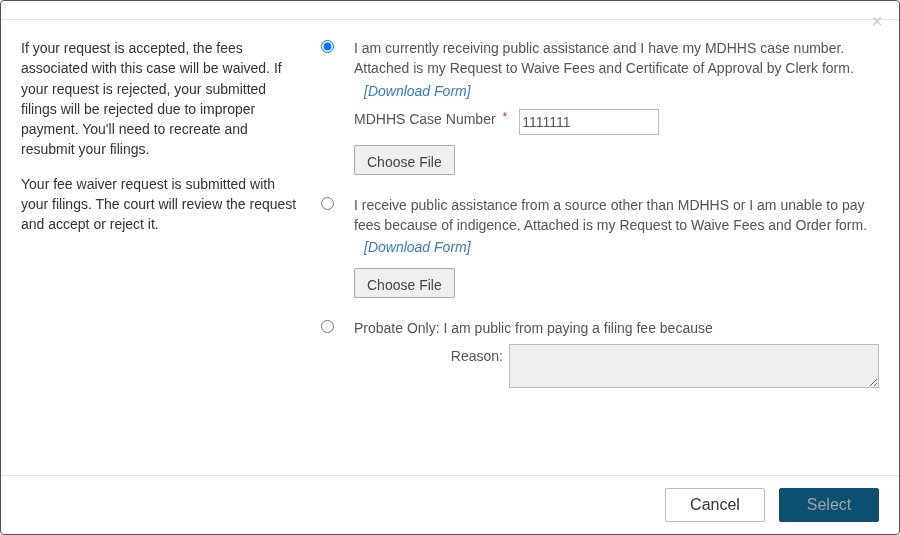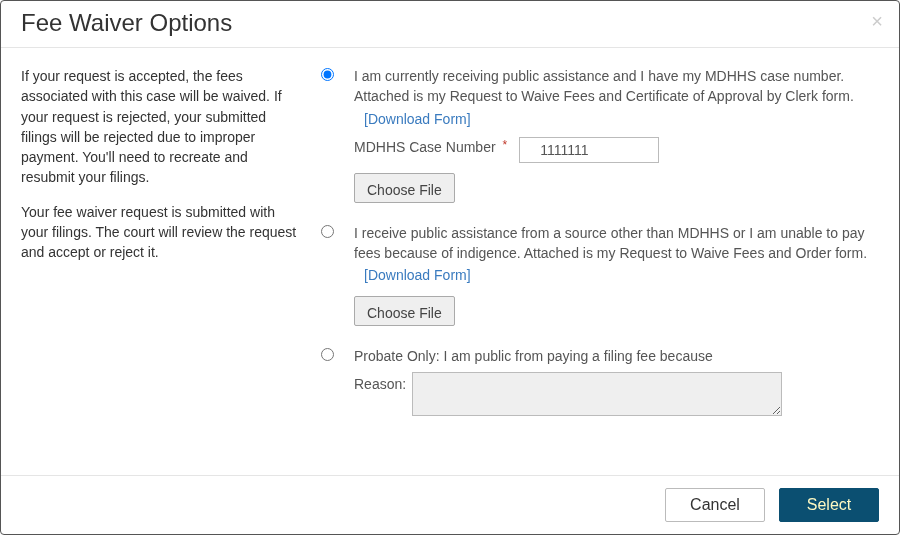--- a/index.html
+++ b/index.html
@@ -74,20 +74,21 @@
     flex: 1;
     line-height: 1.45;
     color: #555;
   }
   .download-link {
     color: #3a7bbf;
     cursor: pointer;
     display: inline-block;
     margin-top: 2px;
     margin-left: 10px;
+    font-style: italic;
   }
   .case-line {
     margin-top: 8px;
     display: flex;
     align-items: flex-start;
     gap: 6px;
   }
   .case-label {
     color: #555;
   }
@@ -95,40 +96,41 @@
     color: #c0392b;
     font-size: 12px;
     vertical-align: super;
     margin-left: 1px;
     margin-right: 6px;
   }
   .case-input {
     width: 140px;
     height: 26px;
     border: 1px solid #bbb;
-    padding: 2px 20px;
+    padding: 2px 2px;
     font-size: 14px;
     color: #555;
   }
   .file-btn {
     margin-top: 10px;
     height: 30px;
     padding: 8px 12px;
     border: 1px solid #aaa;
     background: #efefef;
     color: #444;
     font-size: 14px;
     cursor: pointer;
     border-radius: 2px;
   }
   .reason-line {
     margin-top: 6px;
     display: flex;
     align-items: flex-start;
     gap: 6px;
+    justify-content: flex-end;
   }
   .reason-label {
     color: #555;
     padding-top: 2px;
   }
   .reason-ta {
     width: 370px;
     height: 44px;
     border: 1px solid #bbb;
     background: #efefef;
@@ -152,30 +154,29 @@
     cursor: pointer;
   }
   .btn-cancel {
     background: #fff;
     border: 1px solid #bbb;
     color: #333;
   }
   .btn-select {
     background: #0b4f71;
     border: 1px solid #0b4f71;
-    color: #fef9c3;
+    color: #a3a3a3;
   }
 </style>
 </head>
 <body>
 
 <div class="modal">
 
   <div class="modal-header">
-    <h1 class="modal-title">Fee Waiver Options</h1>
     <span class="close-x">×</span>
   </div>
 
   <div class="modal-body">
 
     <div class="left-col">
       <p>If your request is accepted, the fees associated with this case will be waived. If your request is rejected, your submitted filings will be rejected due to  improper payment. You'll need to recreate and resubmit your filings.</p>
       <p>Your fee waiver request is submitted with your filings. The court will review the request and accept or reject it.</p>
     </div>
 

